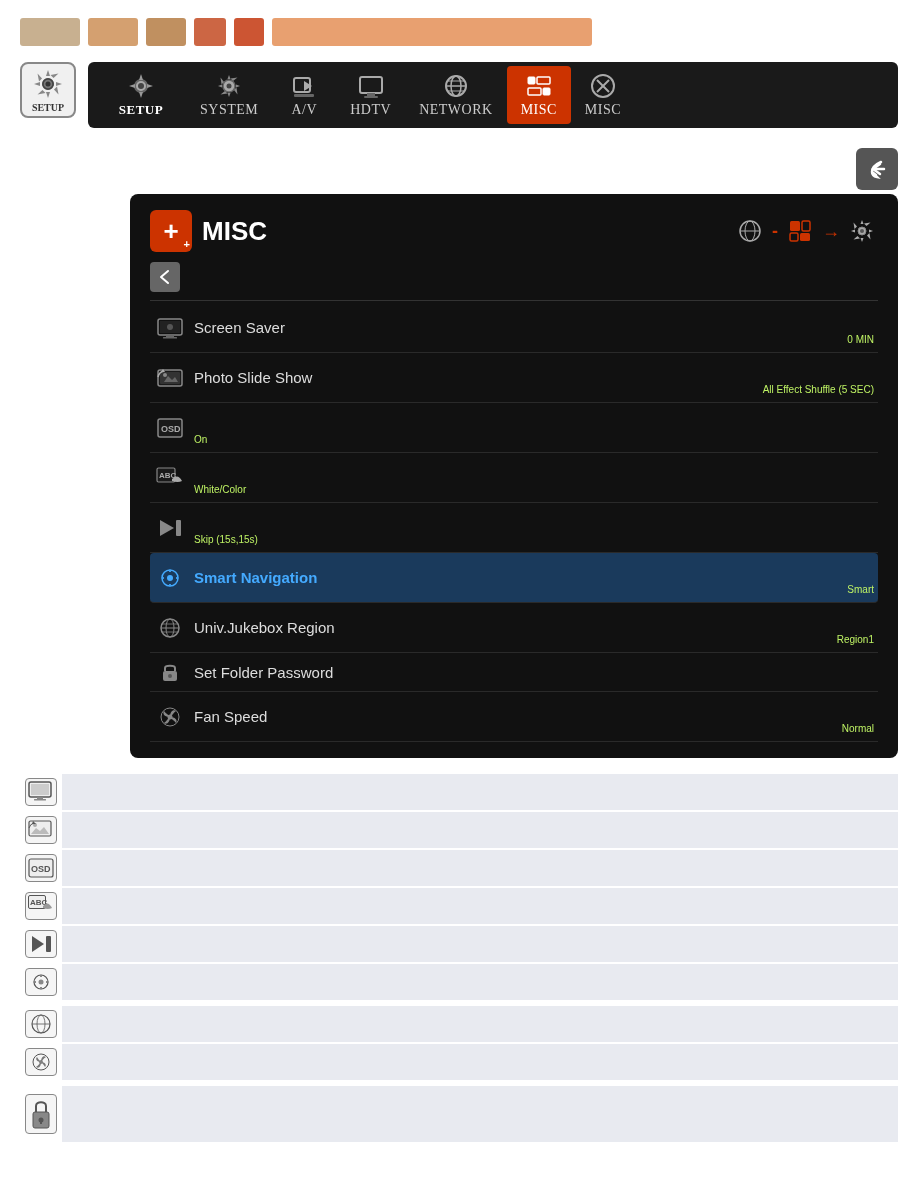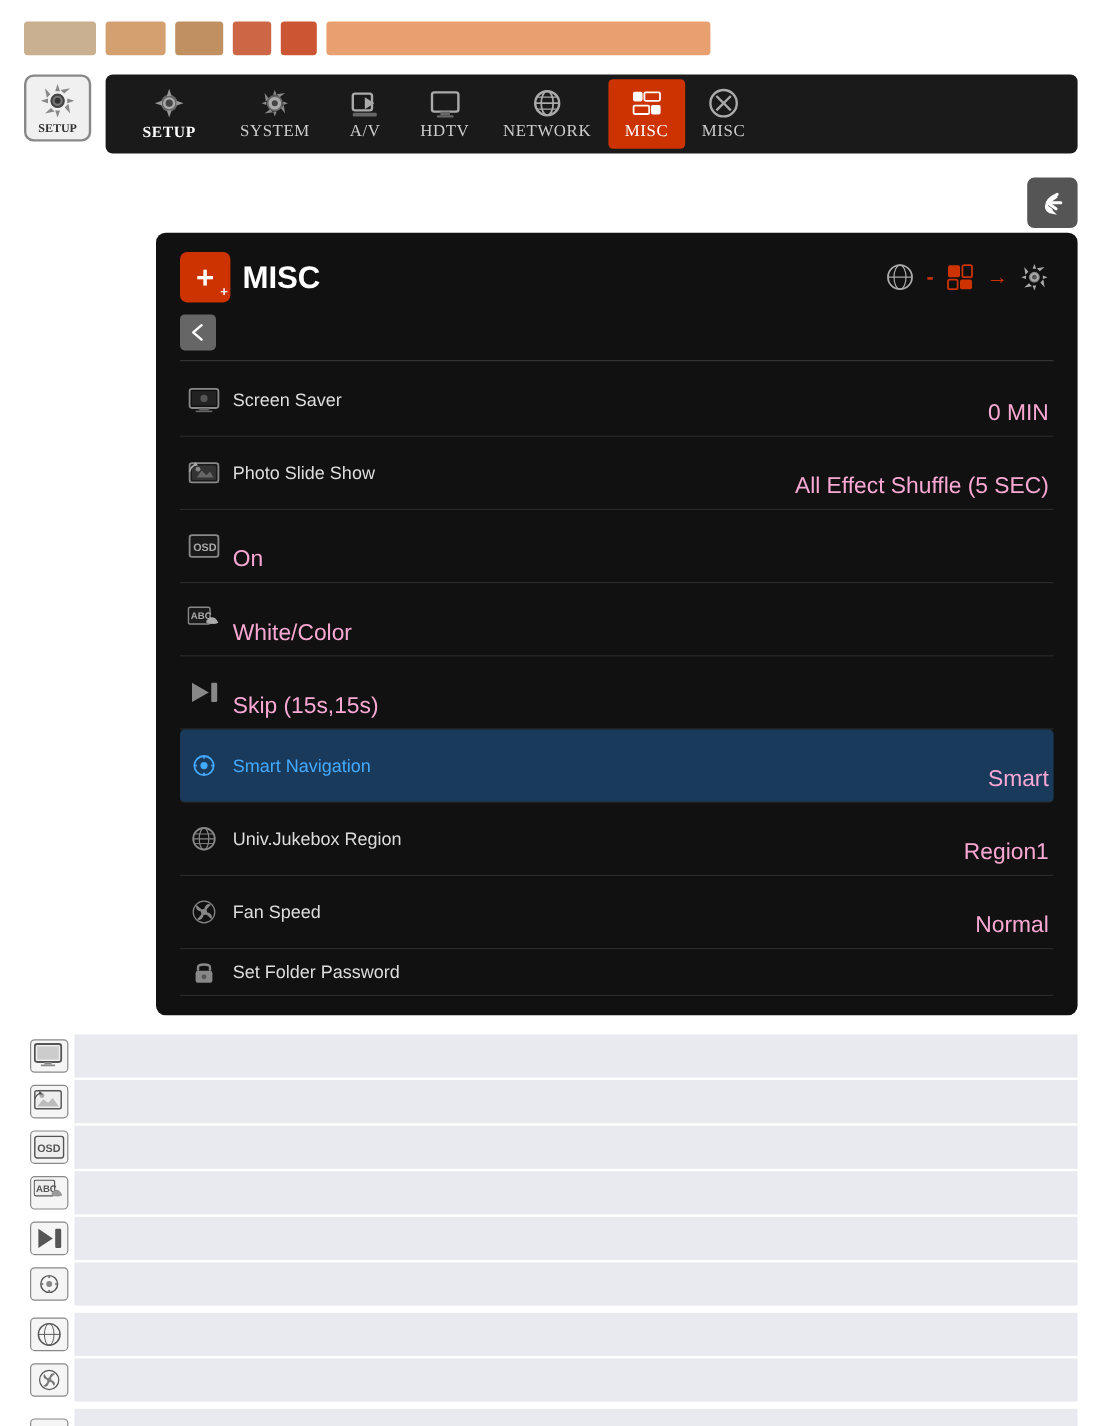--- a/index.html
+++ b/index.html
@@ -211,24 +211,25 @@
       margin-right: 8px;
       flex-shrink: 0;
     }
     .menu-item-label {
       flex: 1;
       font-size: 15px;
       color: #ddd;
     }
     .menu-item.highlighted .menu-item-label {
       color: #4af;
+      font-weight: bold;
     }
     .menu-item-value {
-      font-size: 19px;
-      color: #f9a8d4;
+      font-size: 10px;
+      color: #bef264;
       text-align: right;
       margin-top: 24px;
     }
 
     
     .below-panel {
       margin: 0 20px 0 20px;
     }
     .icon-row {
       display: flex;
@@ -530,43 +531,43 @@
         <line x1="6" y1="15" x2="22" y2="15" stroke="#888" stroke-width="0.8"></line>
       </svg>
     </div>
     <span class="menu-item-label">Univ.Jukebox Region</span>
     <span class="menu-item-value">Region1</span>
   </div>
 
   <div class="menu-item">
     <div class="menu-item-icon">
       <svg width="28" height="22" viewBox="0 0 28 22" fill="none">
+        <rect x="7" y="10" width="14" height="10" rx="2" fill="#888"></rect>
+        <path d="M9 10 L9 7 C9 4 19 4 19 7 L19 10" stroke="#888" stroke-width="2" fill="none"></path>
+        <circle cx="14" cy="15" r="2" fill="#555"></circle>
+      </svg>
+    </div>
+    <span class="menu-item-label">Set Folder Password</span>
+    <span class="menu-item-value"></span>
+  </div>
+
+  <div class="menu-item">
+    <div class="menu-item-icon">
+      <svg width="28" height="22" viewBox="0 0 28 22" fill="none">
         <circle cx="14" cy="11" r="9" stroke="#888" stroke-width="1" fill="none"></circle>
         <circle cx="14" cy="11" r="2.5" fill="#888"></circle>
         <path d="M14 11 C14 6 17 3 20 5 C17 7 17 9 14 11 Z" fill="#888"></path>
         <path d="M14 11 C9 11 6 8 8 5 C10 8 12 8 14 11 Z" fill="#888"></path>
         <path d="M14 11 C14 16 11 19 8 17 C11 15 11 13 14 11 Z" fill="#888"></path>
         <path d="M14 11 C19 11 22 14 20 17 C18 14 16 14 14 11 Z" fill="#888"></path>
       </svg>
     </div>
     <span class="menu-item-label">Fan Speed</span>
     <span class="menu-item-value">Normal</span>
   </div>
-
-  <div class="menu-item">
-    <div class="menu-item-icon">
-      <svg width="28" height="22" viewBox="0 0 28 22" fill="none">
-        <rect x="7" y="10" width="14" height="10" rx="2" fill="#888"></rect>
-        <path d="M9 10 L9 7 C9 4 19 4 19 7 L19 10" stroke="#888" stroke-width="2" fill="none"></path>
-        <circle cx="14" cy="15" r="2" fill="#555"></circle>
-      </svg>
-    </div>
-    <span class="menu-item-label">Set Folder Password</span>
-    <span class="menu-item-value"></span>
-  </div>
 </div>
 
 <div class="below-panel">
 
   <div class="icon-row">
     <div class="icon-cell">
       <div class="icon-cell-img">
         <svg width="26" height="22" viewBox="0 0 26 22" fill="none">
           <rect x="1" y="1" width="22" height="15" rx="2" stroke="#555" stroke-width="1.5" fill="#eee"></rect>
           <rect x="9" y="16" width="6" height="2" fill="#888"></rect>

